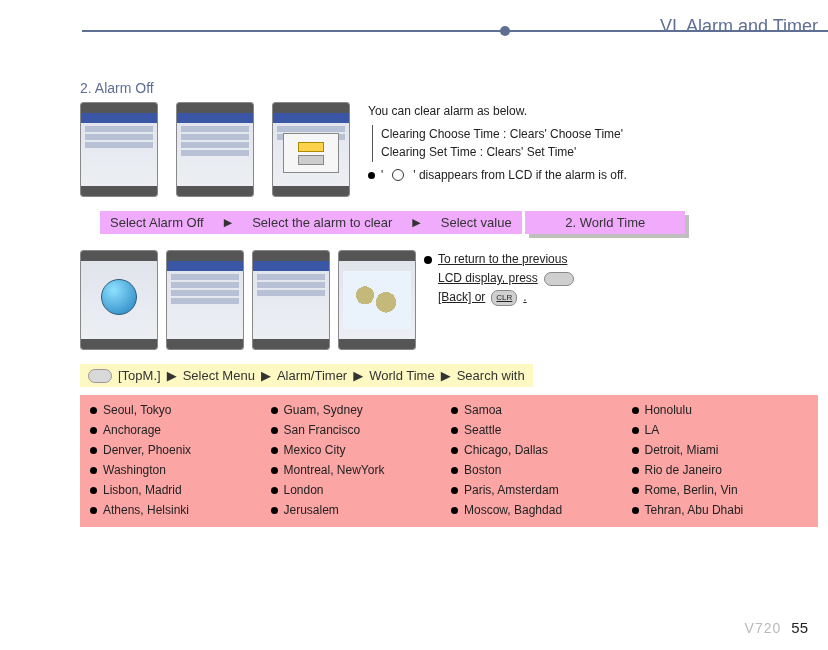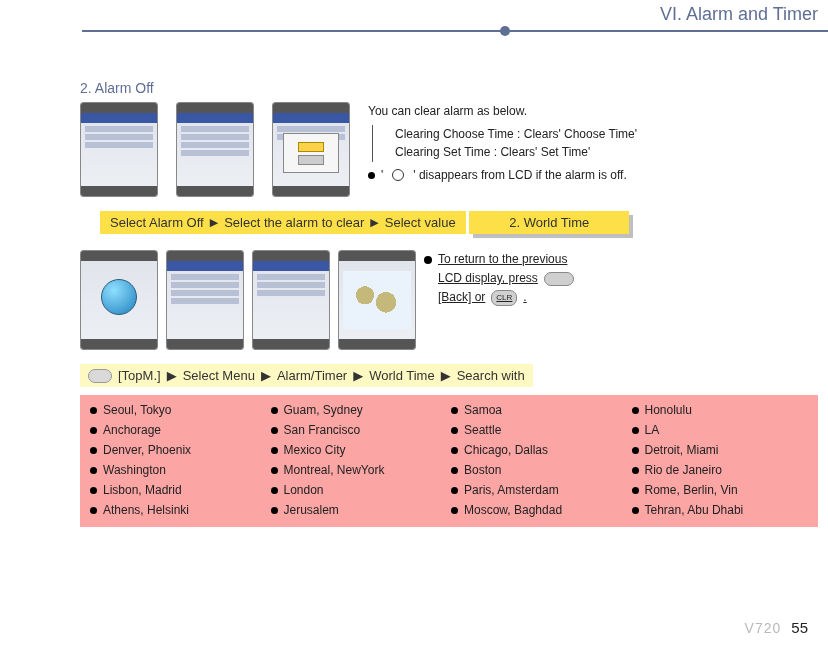--- a/index.html
+++ b/index.html
@@ -25,21 +25,21 @@
   .header-dot {
     position: absolute;
     top: 26px;
     left: 500px;
     width: 10px; height: 10px;
     border-radius: 50%;
     background: #5f6f94;
   }
   .header-title {
     position: absolute;
-    top: 4px;
+    top: 16px;
     right: 10px;
     font-size: 18px;
     color: #5f6f94;
   }
   .content {
     position: absolute;
     top: 80px;
     left: 80px;
     right: 10px;
   }
@@ -92,41 +92,41 @@
   }
   .info-block {
     font-size: 12px;
     color:#222;
     line-height:1.55;
     flex:1;
     position:relative;
   }
   .info-block .bracket {
     border-left: 1px solid #555;
-    padding-left: 22px;
+    padding-left: 8px;
     margin: 4px 0 4px 4px;
   }
   .info-block .bullet-line { display:flex; align-items:center; gap:6px; font-size:12px; }
   .info-block .dot { width:7px; height:7px; background:#000; border-radius:50%; display:inline-block; }
   .small-alarm-icon {
     display:inline-flex; width:18px; height:14px; align-items:center; justify-content:center;
     position:relative; vertical-align:middle;
   }
   .small-alarm-icon::before {
     content:""; width:10px; height:10px; border:1.5px solid #333; border-radius:50%;
     position:absolute;
   }
   .banner {
-    background:#fde047;
+    background:#f0abfc;
     font-size:13px;
     color:#333;
     padding:4px 10px;
     display:inline-flex;
     align-items:center;
-    gap:6px;
+    gap:20px;
   }
   .banner .arrow { font-size:11px; }
   .banner-shadow {
     position:relative; display:inline-block; margin-top:14px;
   }
   .banner-shadow .shadow {
     position:absolute; top:4px; left:4px; right:-4px; bottom:-4px;
     background:#bfbfbf; z-index:-1;
   }
   .section2-row {

